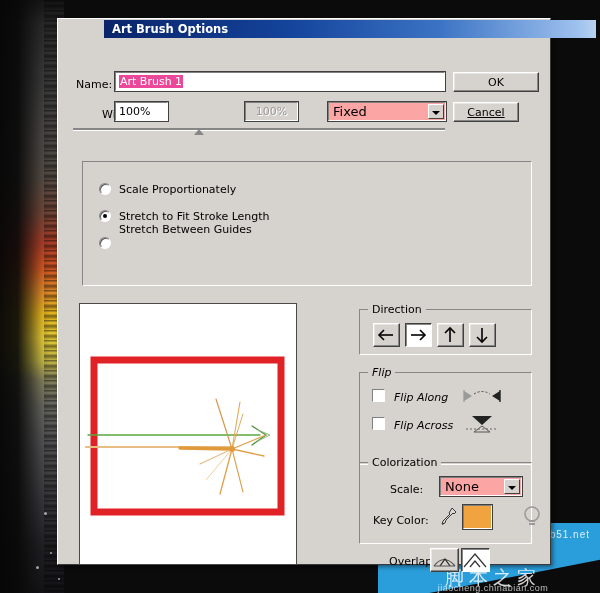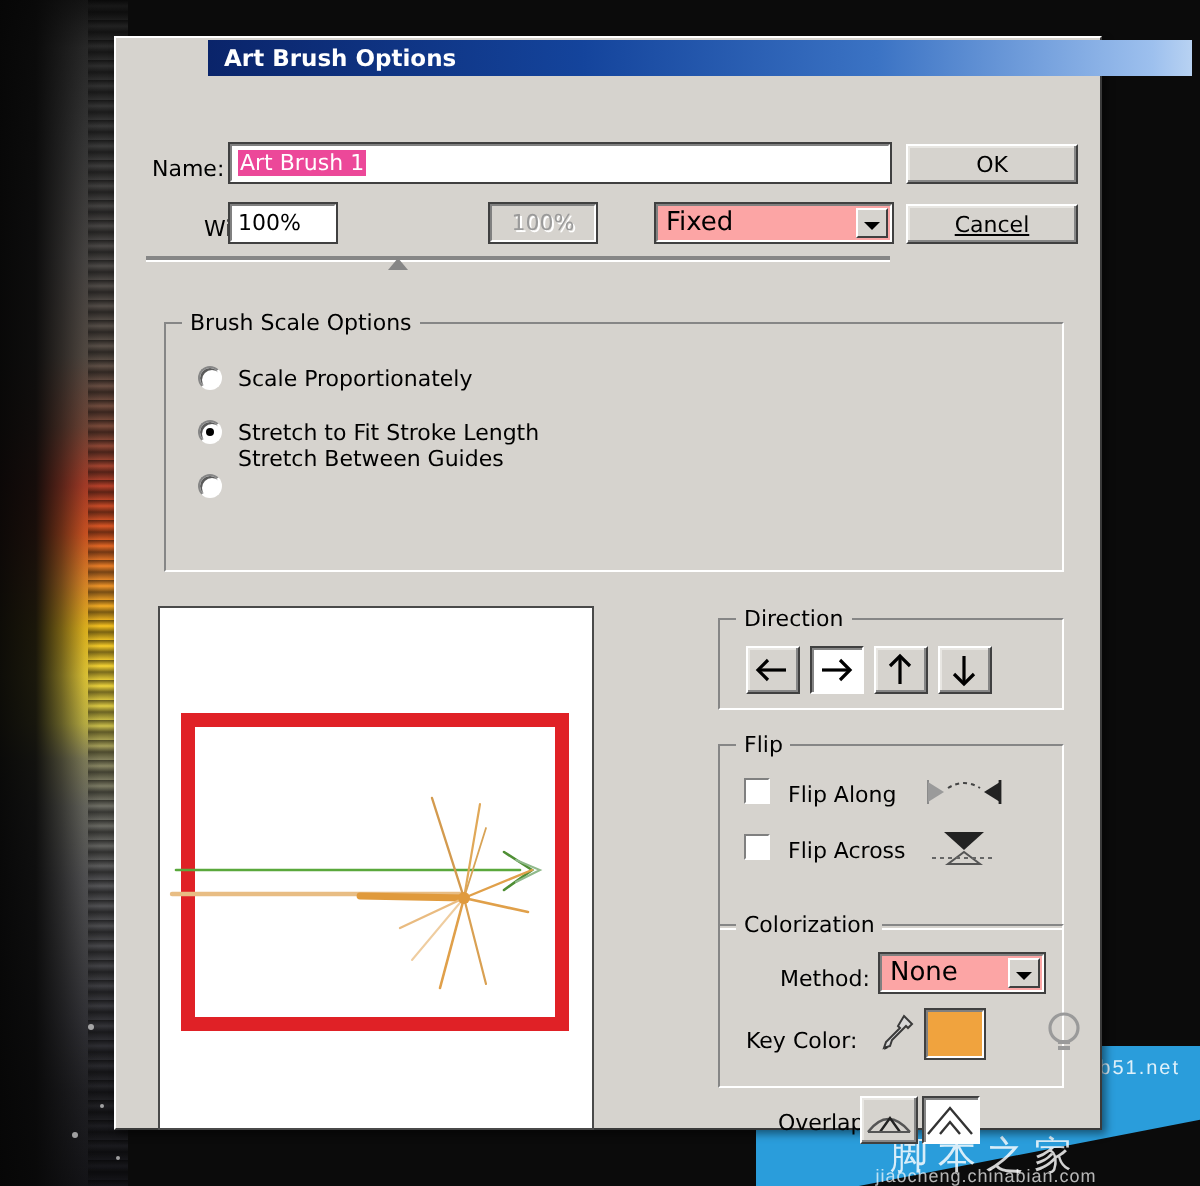--- a/index.html
+++ b/index.html
@@ -227,27 +227,26 @@
       <span>Fixed</span>
       <span class="arrowbox"></span>
     </div>
 
     <div class="slider-track" style="left:14px;top:90px;width:372px;"></div>
     <div class="slider-thumb" style="left:135px;top:91px;"></div>
 
     <div class="btn" style="left:394px;top:34px;width:86px;height:20px;line-height:19px;">
       <span>OK</span>
     </div>
-    <div class="btn" style="left:394px;top:64px;width:86px;height:20px;line-height:19px;text-decoration:underline;">
+    <div class="btn" style="left:394px;top:64px;width:66px;height:20px;line-height:19px;text-decoration:underline;">
       <span>Cancel</span>
     </div>
 
     <div class="group" style="left:23px;top:123px;width:450px;height:125px;">
       <div class="inner"></div>
-      <span class="grouptitle">Brush Scale Options</span>
 
       <div>
         <span class="radio" style="left:16px;top:21px;"></span>
         <span class="lbl" style="left:36px;top:21px;">Scale Proportionately</span>
       </div>
 
       <div>
         <span class="radio" style="left:16px;top:48px;">
             <span class="dot"></span>
           </span>
@@ -306,21 +305,21 @@
         </svg>
       </div>
       <div class="tool" style="left:109px;top:13px;">
         <svg width="25" height="22">
           <line x1="12" y1="4" x2="12" y2="18" stroke="#000" stroke-width="1.6"></line>
           <polyline points="7,13 12,18 17,13" fill="none" stroke="#000" stroke-width="1.6"></polyline>
         </svg>
       </div>
     </div>
 
-    <div class="group" style="left:300px;top:334px;width:173px;height:93px;">
+    <div class="group" style="left:300px;top:334px;width:173px;height:93px;font-style:italic;">
       <div class="inner"></div>
       <span class="grouptitle">Flip</span>
 
       <div>
         <span class="check" style="left:12px;top:16px;"></span>
         <span class="lbl" style="left:34px;top:18px;">Flip Along</span>
         <svg style="position:absolute;left:100px;top:14px;" width="44" height="18">
           <line x1="4" y1="3" x2="4" y2="15" stroke="#8a8a8a" stroke-width="1"></line>
           <polygon points="4,4 12,9 4,14" fill="#9a9a9a"></polygon>
           <polygon points="40,4 32,9 40,14" fill="#222"></polygon>
@@ -337,21 +336,21 @@
           <polygon points="12,19 28,19 20,13" fill="none" stroke="#555" stroke-width="1"></polygon>
           <line x1="4" y1="16" x2="36" y2="16" stroke="#666" stroke-width="1" stroke-dasharray="2,2"></line>
         </svg>
       </div>
     </div>
 
     <div class="group" style="left:300px;top:424px;width:173px;height:82px;">
       <div class="inner"></div>
       <span class="grouptitle">Colorization</span>
 
-      <span class="lbl" style="left:30px;top:20px;">Method:</span>
+      <span class="lbl" style="left:30px;top:20px;">Scale:</span>
       <div class="combo" style="left:80px;top:14px;width:82px;height:19px;">
         <span>None</span>
         <span class="arrowbox"></span>
       </div>
 
       <span class="lbl" style="left:13px;top:51px;">Key Color:</span>
 
       <svg style="position:absolute;left:79px;top:43px;" width="18" height="22">
         <path d="M13 2 l4 4 -2 2 -1 -1 -7 7 -1 3 -3 1 1 -3 7 -7 -1 -1 z" fill="#d8d8d8" stroke="#3a3a3a" stroke-width="1"></path>
         <path d="M3 19 l2 -1 -1 -1 z" fill="#2b2b2b"></path>

